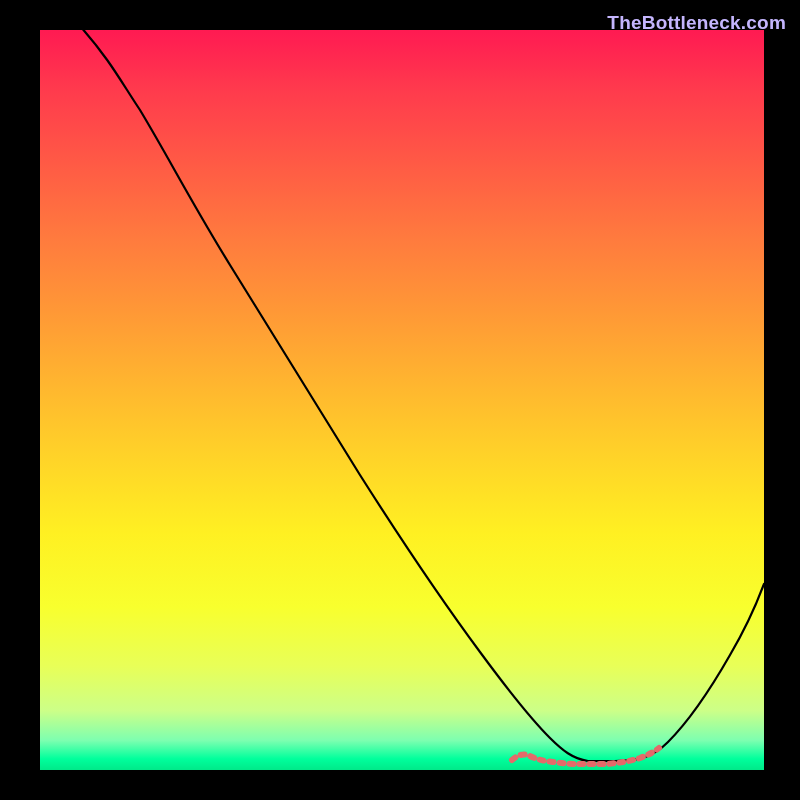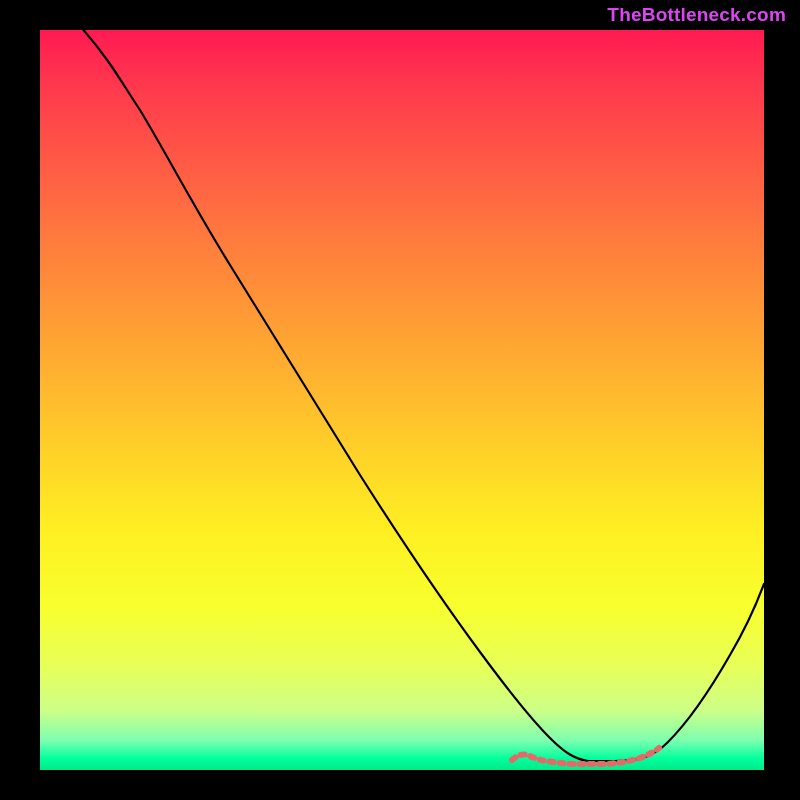--- a/index.html
+++ b/index.html
@@ -46,26 +46,26 @@
       #00ff9c 98.5%,
       #00e989 100%
     );
   }
   .svg-layer {
     position: absolute;
     inset: 0;
   }
   .watermark {
     position: absolute;
-    top: 4px;
+    top: 12px;
     right: 14px;
     font-family: Arial, Helvetica, sans-serif;
     font-size: 19px;
     font-weight: 600;
-    color: #d946ef;
+    color: #c4b5fd;
     letter-spacing: 0.2px;
   }
 </style>
 </head>
 <body>
 
 <div class="frame">
 
   <div class="plot">
     <div class="gradient"></div>

